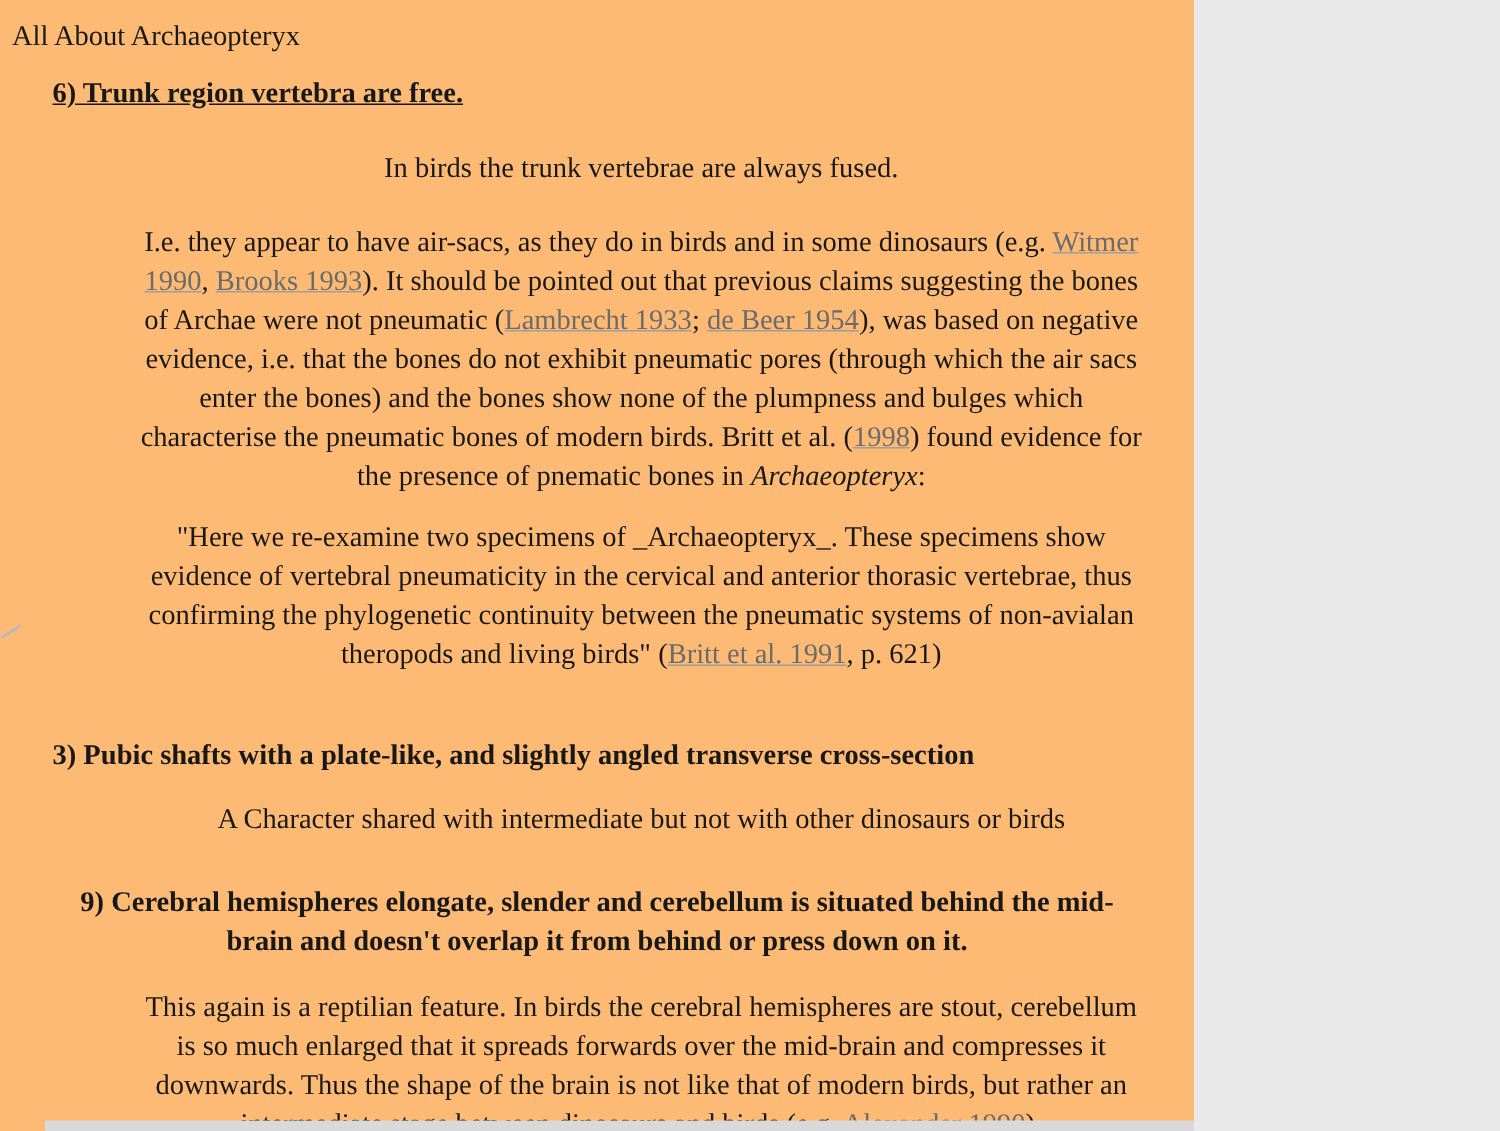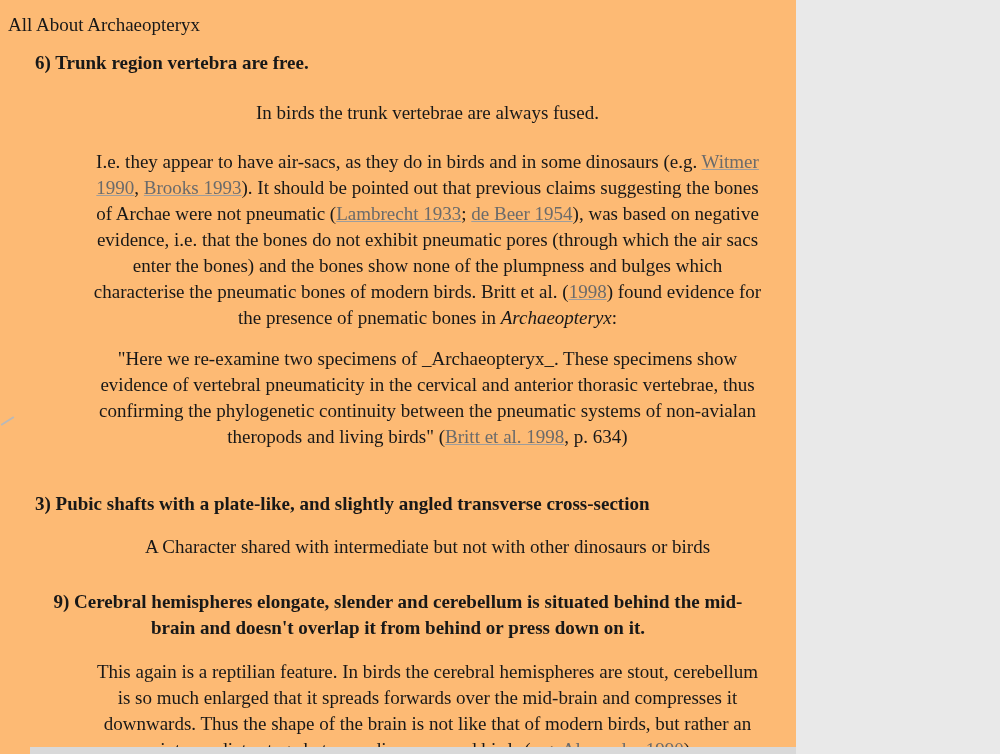--- a/index.html
+++ b/index.html
@@ -32,21 +32,21 @@
     font-weight: bold;
     margin: 0 35px 0 35px;
     line-height: 26px;
   }
   .para {
     margin: 0 33px 0 92px;
     line-height: 26px;
     text-align: center;
   }
   
-  .sec-1 .sec-heading { margin-top: 12px; }
+  .sec-1 .sec-heading { margin-top: 12px; text-decoration: underline; }
   .sec-1 .para-0     { margin-top: 24px; }
   .sec-2 .sec-heading { margin-top: 22px; }
   .sec-2 .para-0     { margin-top: 23px; }
   .sec-2 .para-1     { margin-top: 15px; }
   .sec-3 .sec-heading { margin-top: 41px; }
   .sec-3 .para-0     { margin-top: 17px; }
   .sec-4 .sec-heading { margin-top: 29px; text-align: center; }
   .sec-4 .para-0     { margin-top: 18px; }
   .link {
     color: var(--link-color, #6b6b6b);
@@ -84,21 +84,21 @@
     <span class="pageno">Page 5 su</span>
   </div>
 
   <div id="sections">
       <section class="sec sec-1">
         <h2 class="sec-heading">6) Trunk region vertebra are free.</h2>
         <p class="para para-0"><span>In birds the trunk vertebrae are always fused.</span></p>
       </section>
       <section class="sec sec-2">
         <p class="para para-0"><span>I.e. they appear to have air-sacs, as they do in birds and in some dinosaurs (e.g. </span><a class="link">Witmer 1990</a><span>, </span><a class="link">Brooks 1993</a><span>). It should be pointed out that previous claims suggesting the bones of Archae were not pneumatic (</span><a class="link">Lambrecht 1933</a><span>; </span><a class="link">de Beer 1954</a><span>), was based on negative evidence, i.e. that the bones do not exhibit pneumatic pores (through which the air sacs enter the bones) and the bones show none of the plumpness and bulges which characterise the pneumatic bones of modern birds. Britt et al. (</span><a class="link">1998</a><span>) found evidence for the presence of pnematic bones in </span><i>Archaeopteryx</i><span>:</span></p>
-        <p class="para para-1"><span>"Here we re-examine two specimens of _Archaeopteryx_. These specimens show evidence of vertebral pneumaticity in the cervical and anterior thorasic vertebrae, thus confirming the phylogenetic continuity between the pneumatic systems of non-avialan theropods and living birds" (</span><a class="link">Britt et al. 1998</a><span>, p. 634)</span></p>
+        <p class="para para-1"><span>"Here we re-examine two specimens of _Archaeopteryx_. These specimens show evidence of vertebral pneumaticity in the cervical and anterior thorasic vertebrae, thus confirming the phylogenetic continuity between the pneumatic systems of non-avialan theropods and living birds" (</span><a class="link">Britt et al. 1991</a><span>, p. 621)</span></p>
       </section>
       <section class="sec sec-3">
         <h2 class="sec-heading">3) Pubic shafts with a plate-like, and slightly angled transverse cross-section</h2>
         <p class="para para-0"><span>A Character shared with intermediate but not with other dinosaurs or birds</span></p>
       </section>
       <section class="sec sec-4">
         <h2 class="sec-heading">9) Cerebral hemispheres elongate, slender and cerebellum is situated behind the mid-brain and doesn't overlap it from behind or press down on it.</h2>
         <p class="para para-0"><span>This again is a reptilian feature. In birds the cerebral hemispheres are stout, cerebellum is so much enlarged that it spreads forwards over the mid-brain and compresses it downwards. Thus the shape of the brain is not like that of modern birds, but rather an intermediate stage between dinosaurs and birds (e.g. </span><a class="link">Alexander 1990</a><span>).</span></p>
       </section>
     </div>

